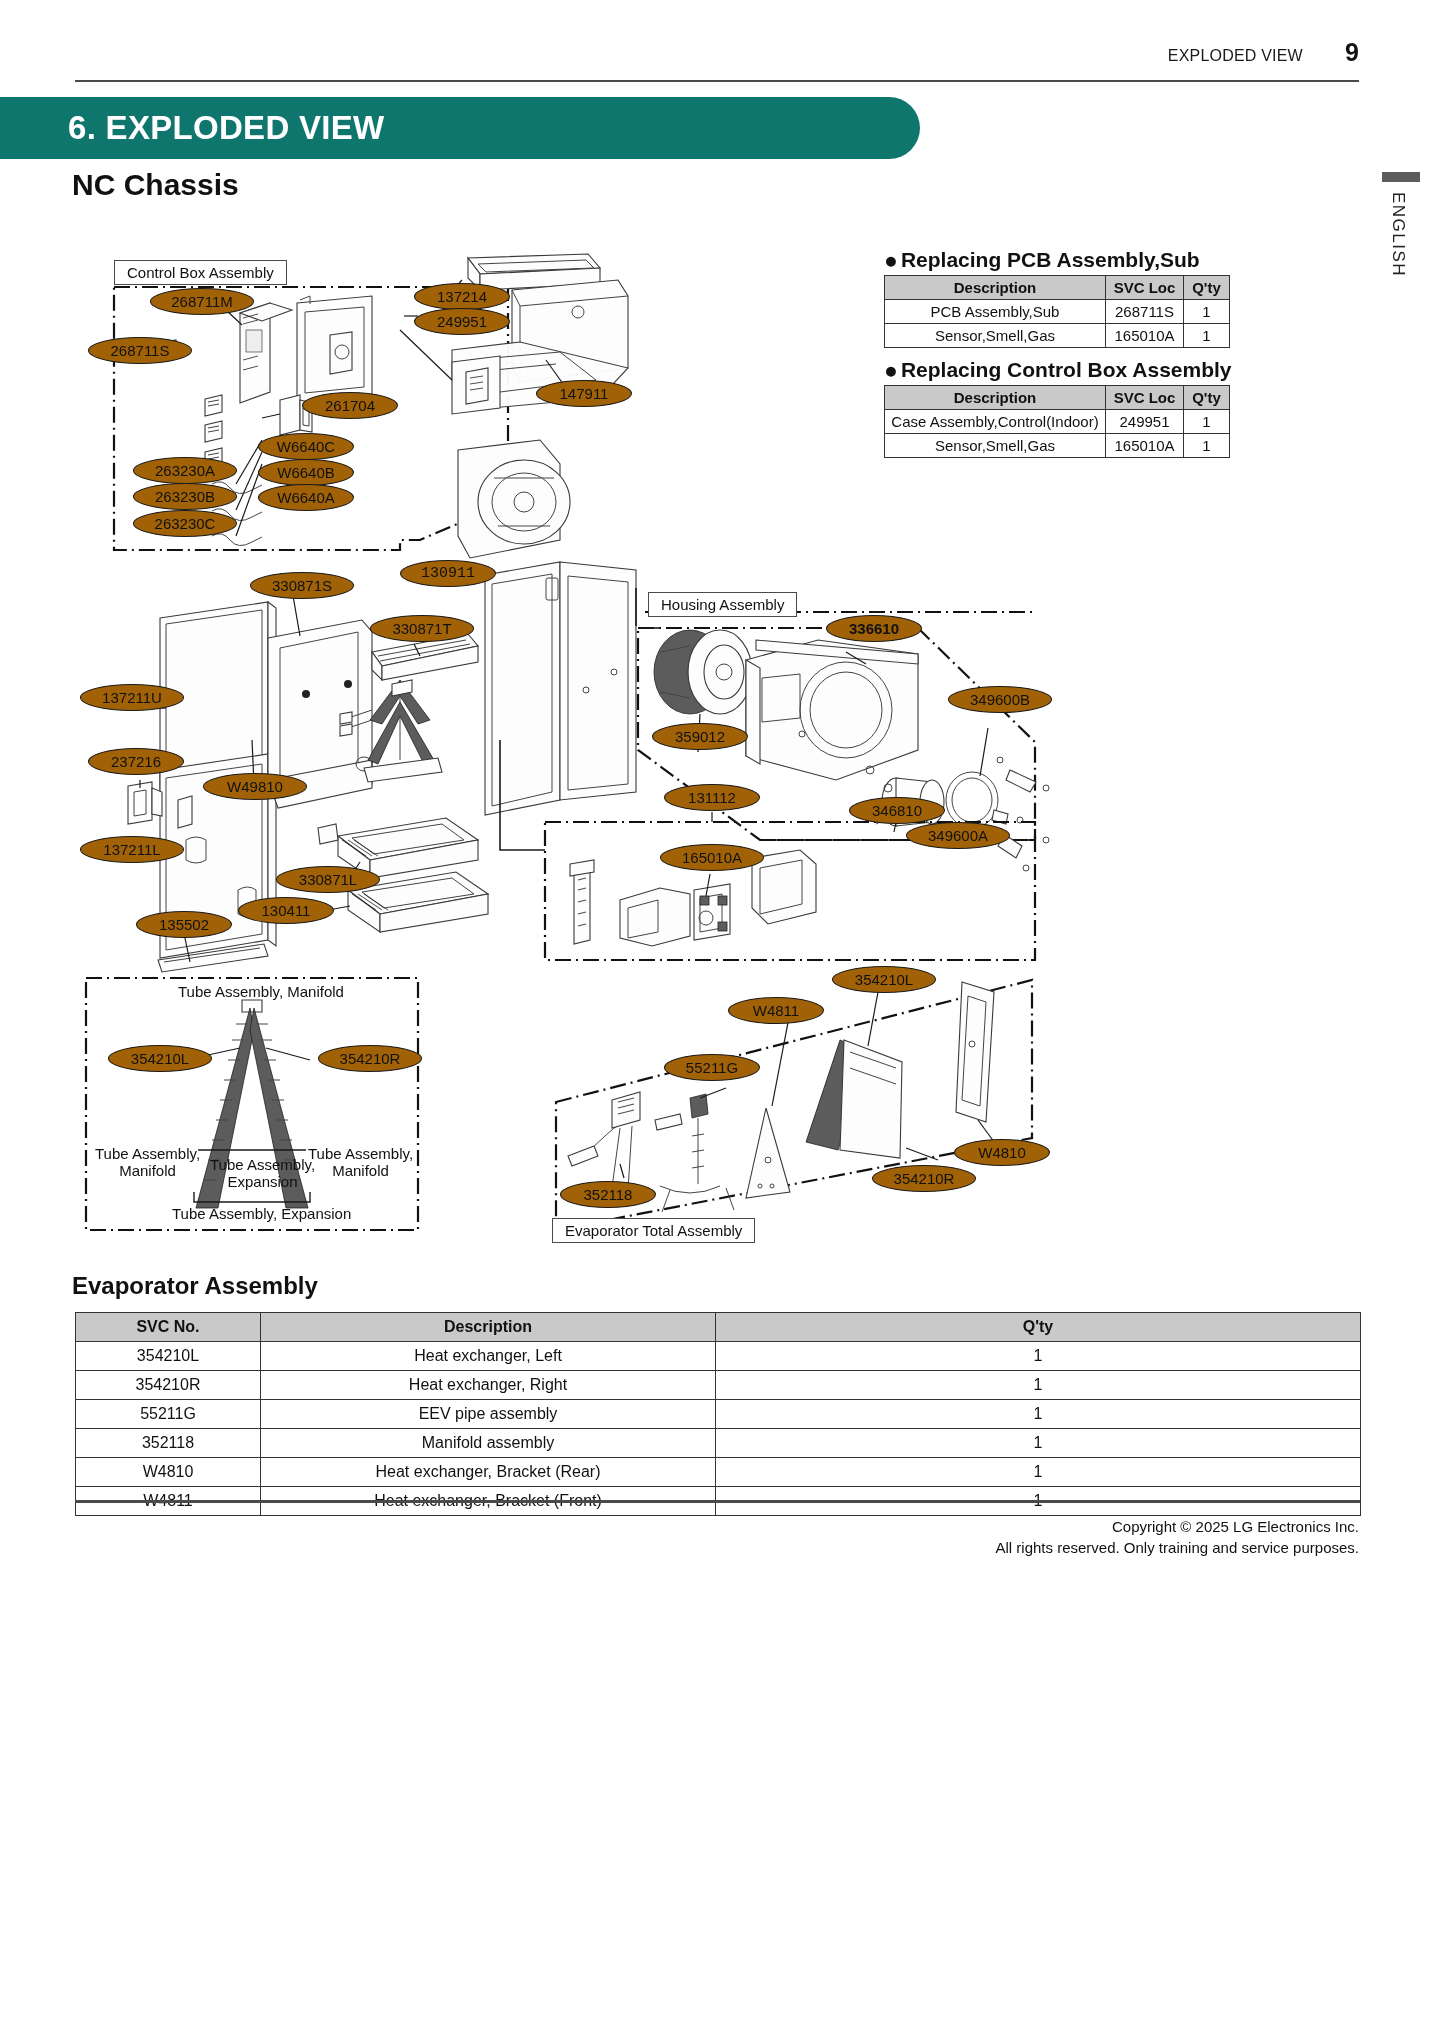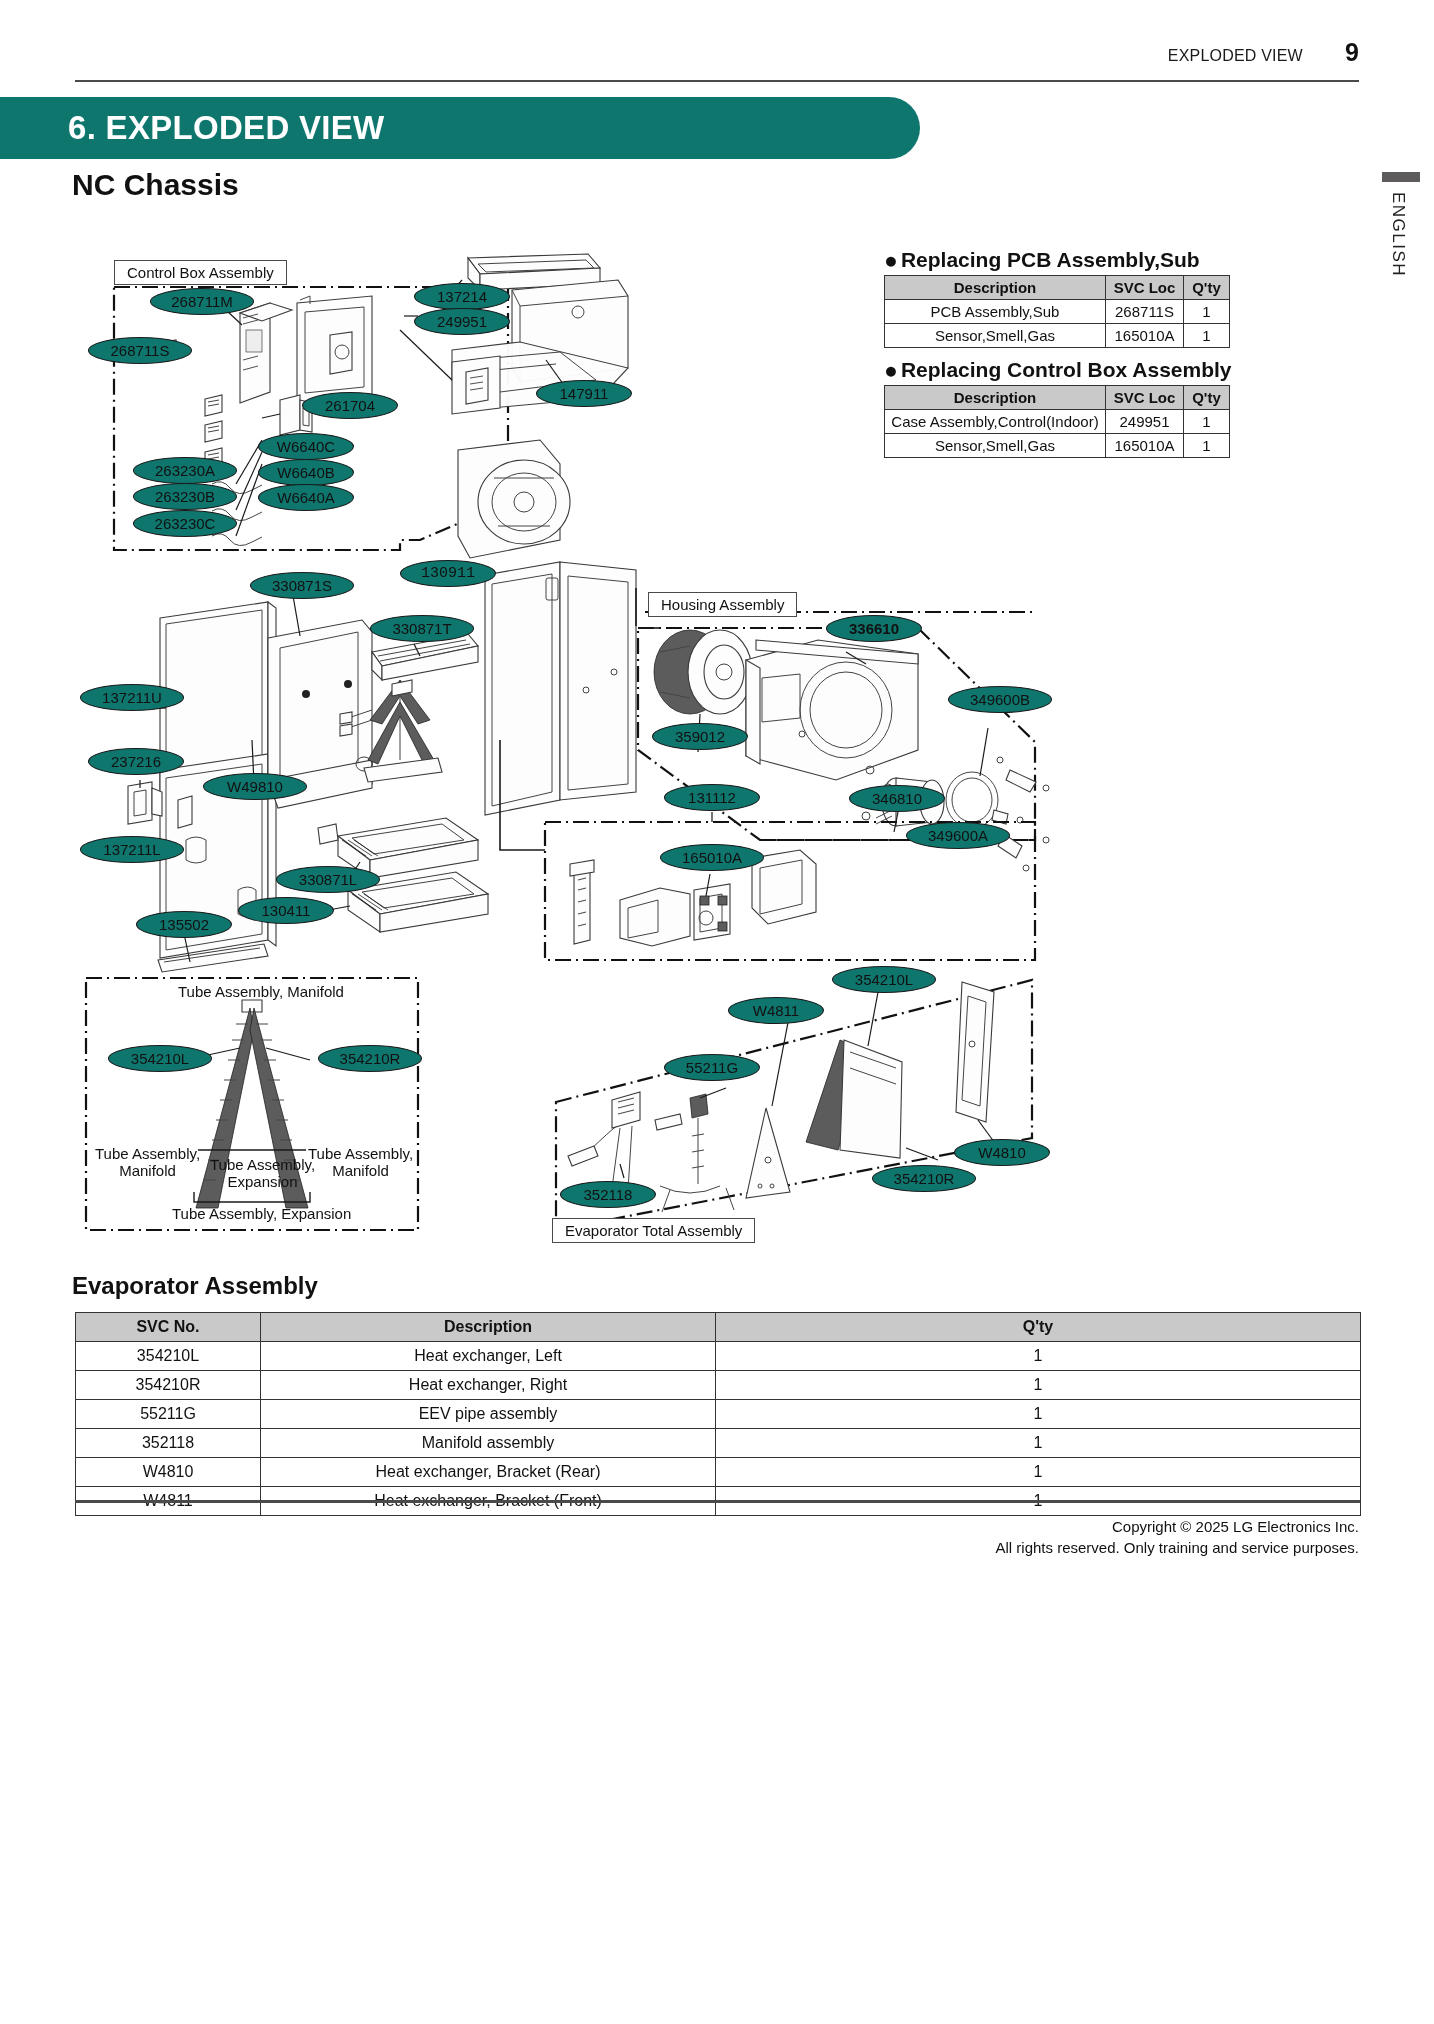--- a/index.html
+++ b/index.html
@@ -70,21 +70,21 @@
     left: 0; top: 240px;
     width: 1434px; height: 1015px;
   }
   .diagram svg { position: absolute; left: 0; top: 0; }
 
   
   .callout {
     position: absolute;
     border: 1.6px solid #1a1a1a;
     border-radius: 50%;
-    background: #0f766e;
+    background: #a16207;
     display: flex; align-items: center; justify-content: center;
     font-size: 15px; color: #111;
     white-space: nowrap;
     padding: 0 6px;
     height: 27px;
   }
   .callout.w6 { width: 96px; }
   .callout.w7 { width: 104px; }
 
   
@@ -546,21 +546,21 @@
   <div class="callout w6" style="left:88px;  top:508px;">237216</div>
   <div class="callout w7" style="left:203px; top:533px;">W49810</div>
   <div class="callout w7" style="left:80px;  top:596px;">137211L</div>
   <div class="callout w6" style="left:136px; top:671px;">135502</div>
   <div class="callout w7" style="left:276px; top:626px;">330871L</div>
   <div class="callout w6" style="left:238px; top:657px;">130411</div>
 
   <div class="callout w6" style="left:826px; top:375px;font-weight:bold;">336610</div>
   <div class="callout w6" style="left:652px; top:483px;">359012</div>
   <div class="callout w7" style="left:948px; top:446px;">349600B</div>
-  <div class="callout w6" style="left:849px; top:545px;">346810</div>
+  <div class="callout w6" style="left:849px; top:557px;">346810</div>
   <div class="callout w7" style="left:906px; top:582px;">349600A</div>
   <div class="callout w6" style="left:664px; top:544px;">131112</div>
   <div class="callout w7" style="left:660px; top:604px;">165010A</div>
 
   <div class="callout w7" style="left:108px; top:805px;">354210L</div>
   <div class="callout w7" style="left:318px; top:805px;">354210R</div>
 
   <div class="callout w7" style="left:832px; top:726px;">354210L</div>
   <div class="callout w6" style="left:728px; top:757px;">W4811</div>
   <div class="callout w6" style="left:664px; top:814px;">55211G</div>

